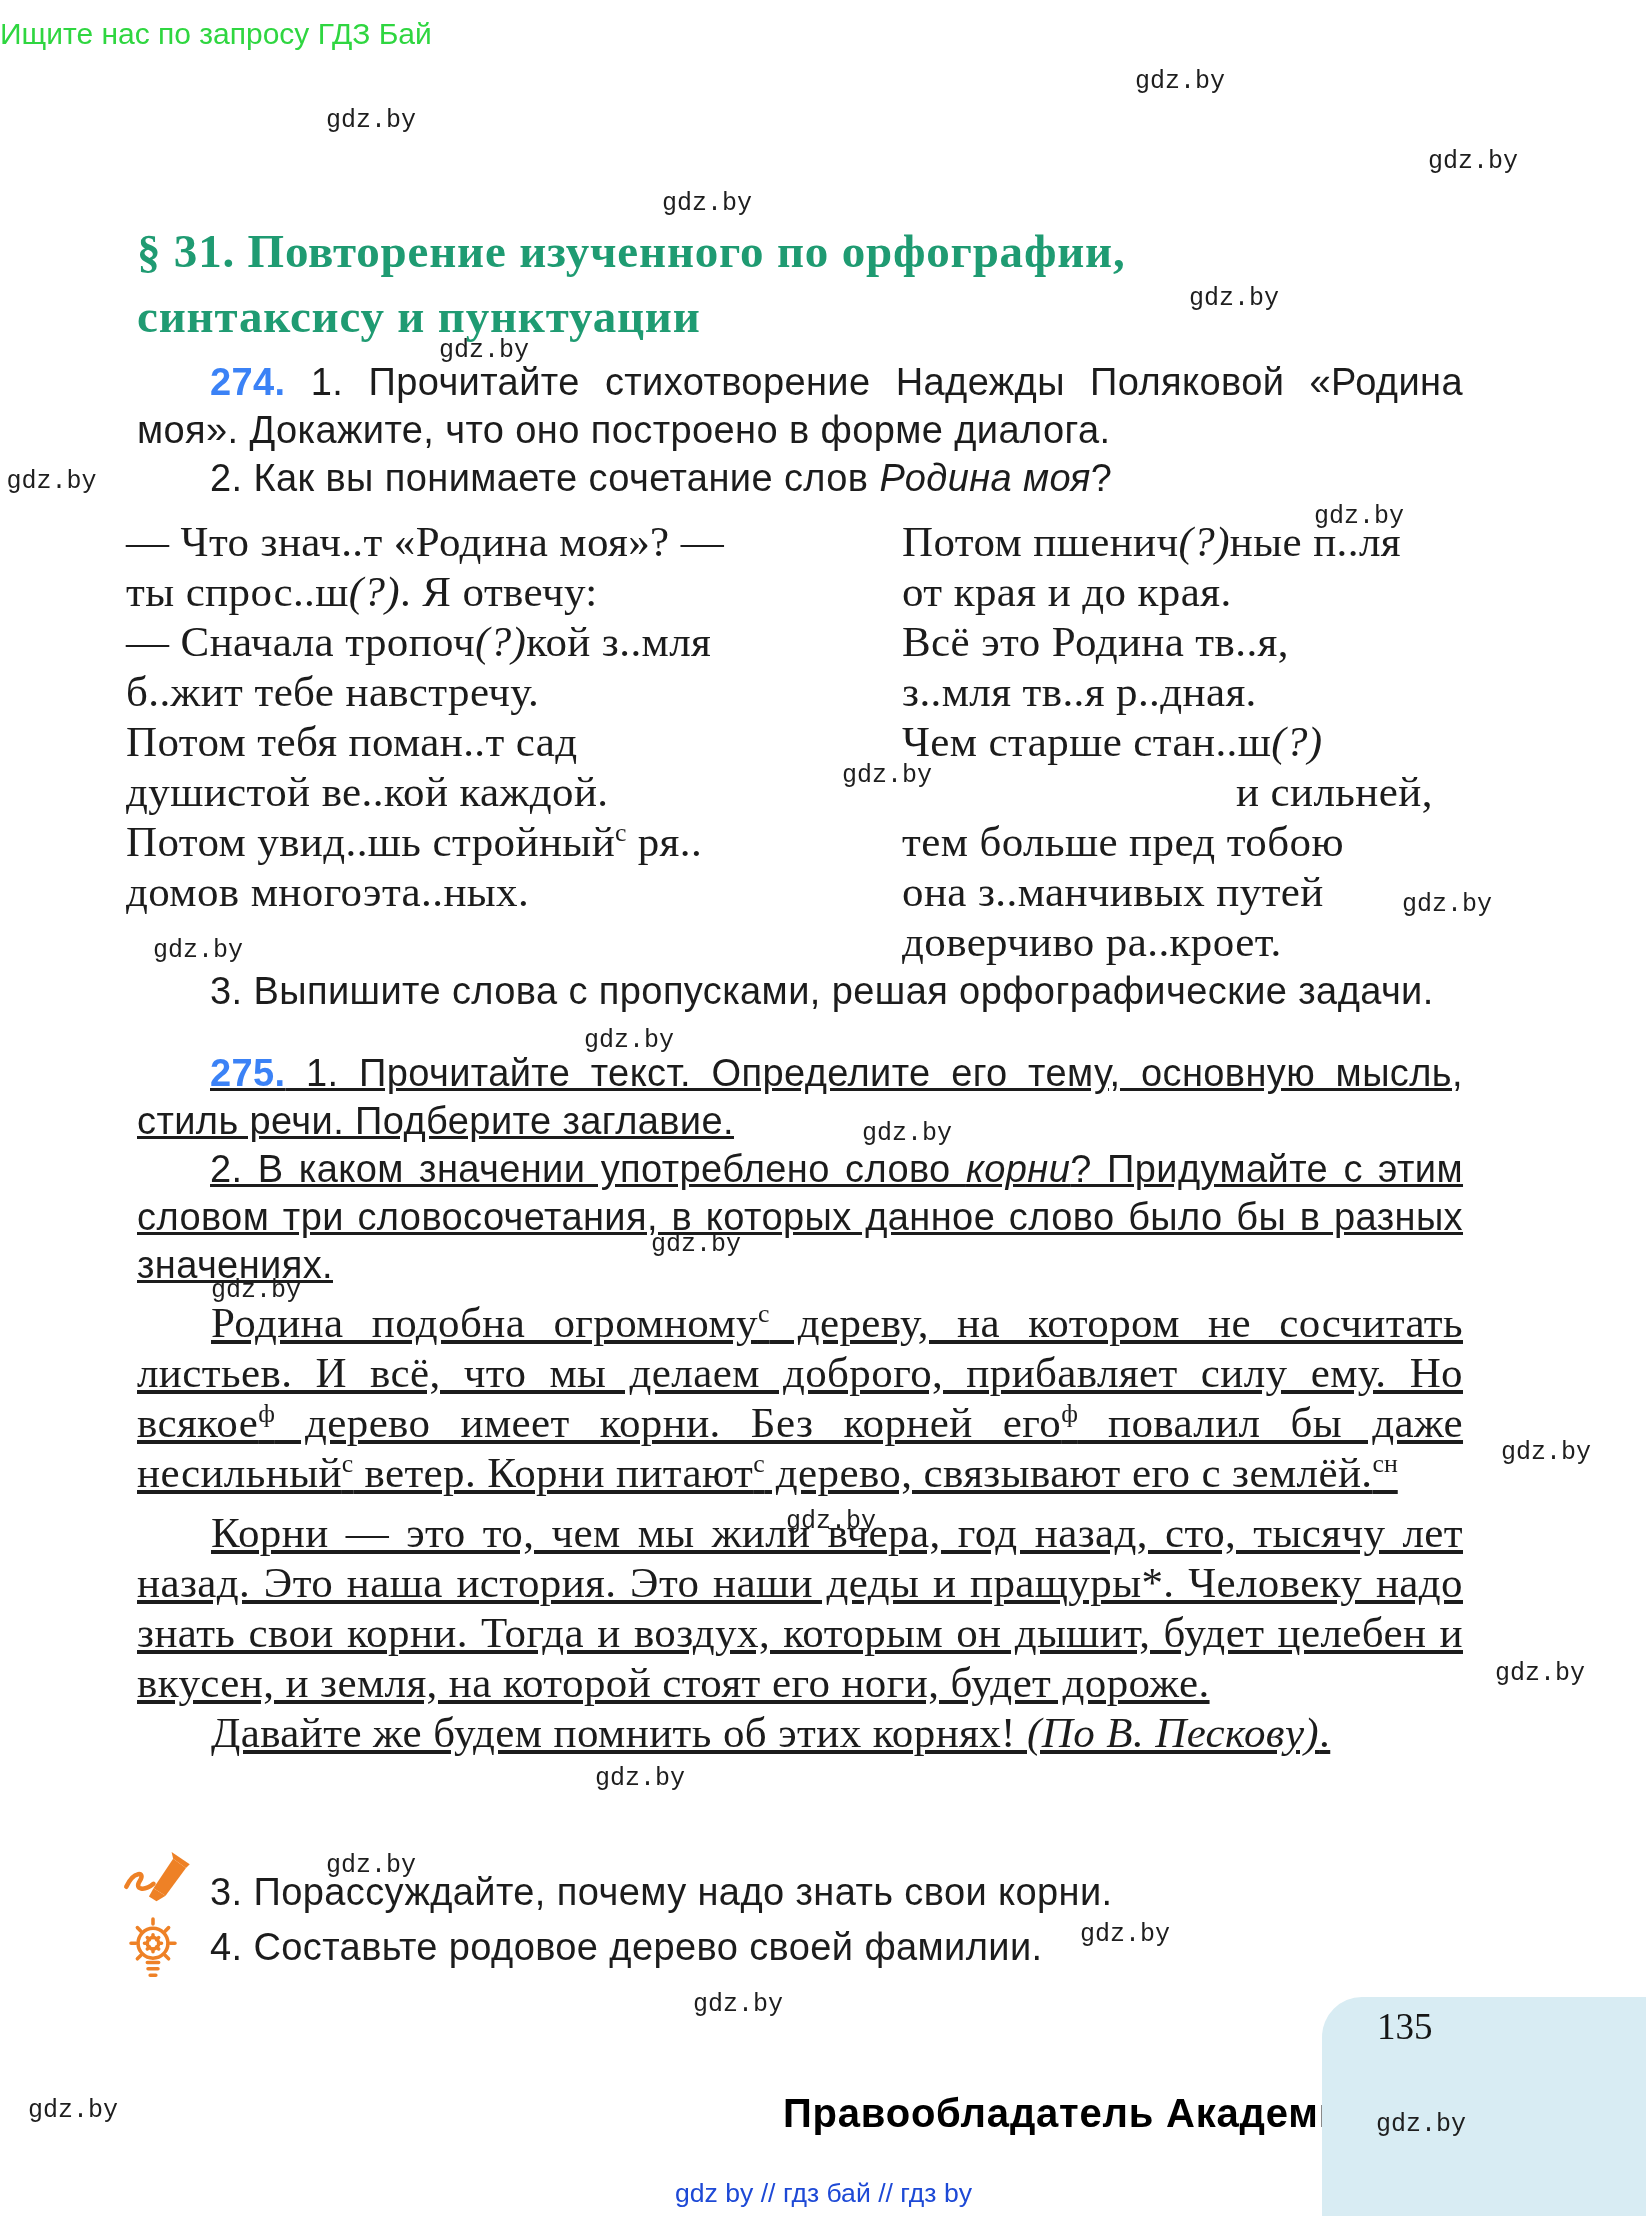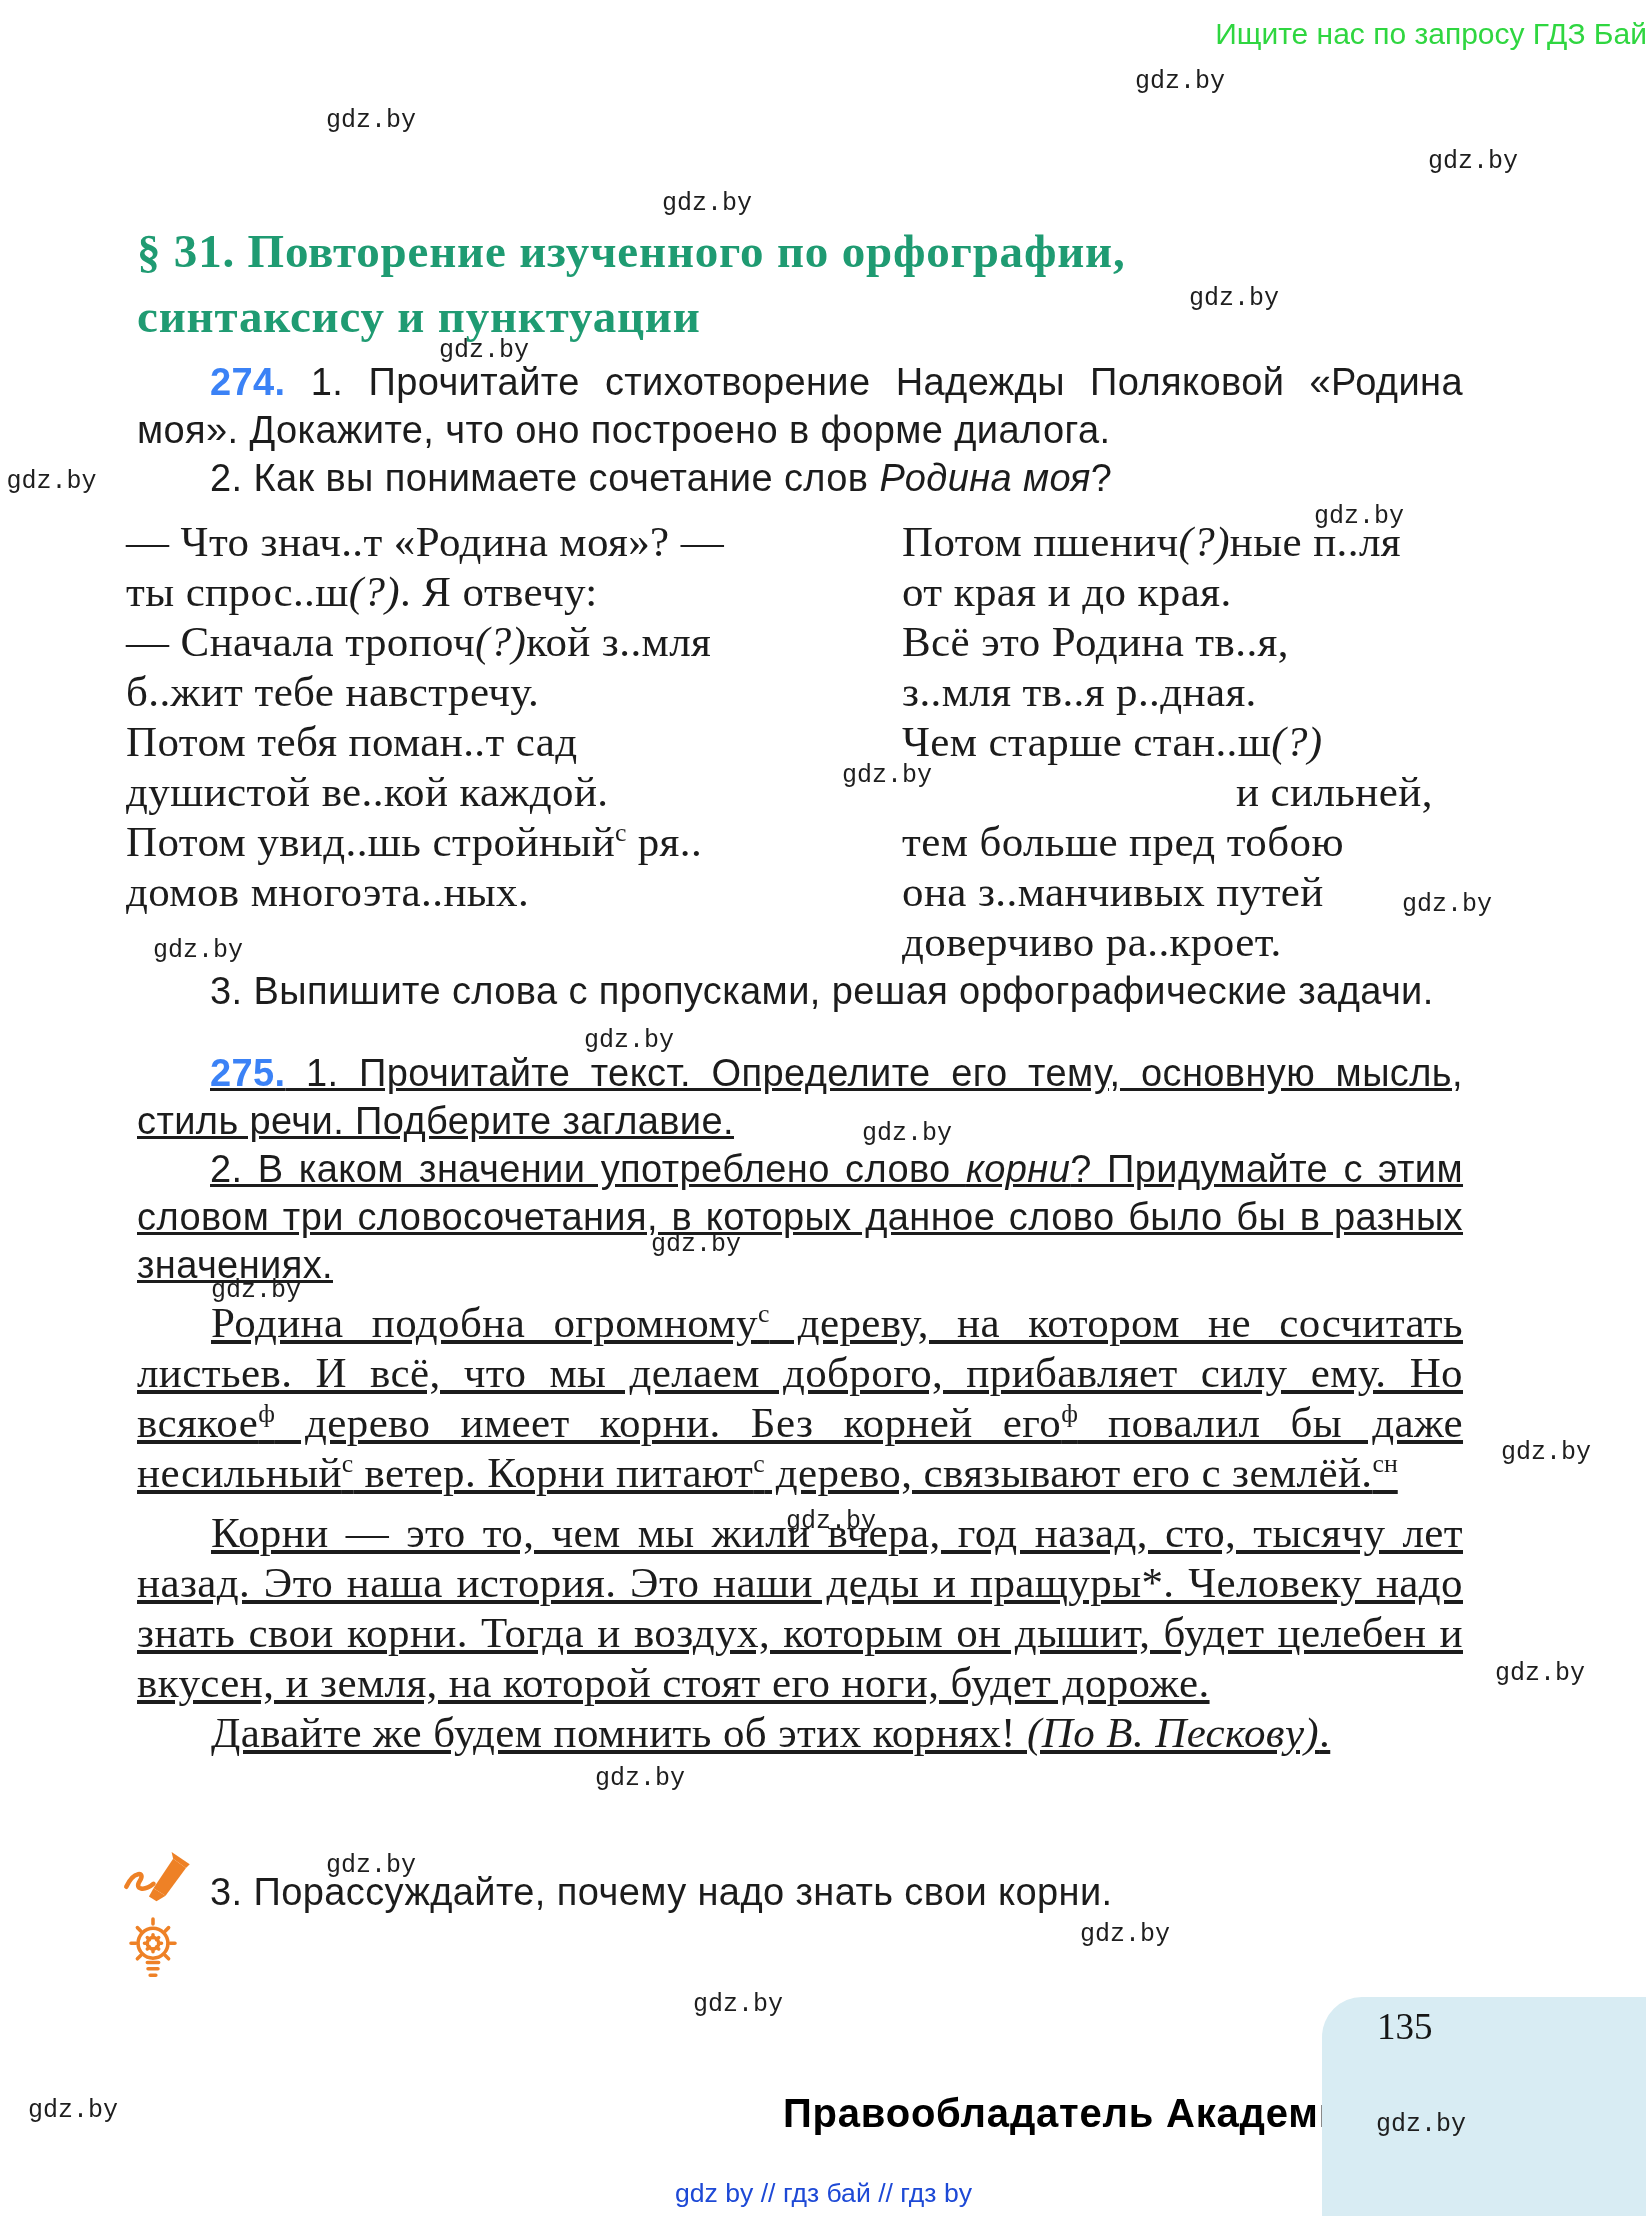--- a/index.html
+++ b/index.html
@@ -1,19 +1,19 @@
 <!DOCTYPE html>
 <html style="font-size:13px"><head>
 <meta charset="utf-8">
 <style>
   html,body{margin:0;padding:0;background:#ffffff;}
   .page{position:relative;width:1647px;height:2216px;background:#ffffff;overflow:hidden;
         font-family:"Liberation Serif",serif;color:#1c1c1c;}
 
-  .banner{position:absolute;top:16px;left:0;width:100%;text-align:right;
+  .banner{position:absolute;top:16px;left:0;width:100%;text-align:left;
           font-family:"Liberation Sans",sans-serif;font-size:30px;line-height:1.2;color:#2fd640;}
 
   .wm{position:absolute;font-family:Liberation Mono, monospace;font-size:25px;line-height:1.1;
       color:#1e1e1e;white-space:nowrap;}
 
   .title{position:absolute;top:219px;left:137px;width:1334px;text-align:left;
          font-family:"Liberation Serif",serif;font-weight:700;font-size:47px;line-height:65px;
          letter-spacing:0.8px;color:#1f9b72;}
 
   .tasks{position:absolute;left:137px;width:1326px;}
@@ -153,20 +153,21 @@
     <svg width="64" height="71" viewBox="0 0 90 100" fill="none" stroke="#ee8126" stroke-width="5" stroke-linecap="round">
       <circle cx="45" cy="44" r="21"></circle>
       <circle cx="45" cy="44" r="8"></circle>
       <path d="M45 32 V36 M45 52 V56 M33 44 H37 M53 44 H57 M37 36 L40 39 M53 52 L50 49 M37 52 L40 49 M53 36 L50 39"></path>
       <path d="M37 71 H53 M38 80 H52 M41 89 H49"></path>
       <path d="M45 10 V17 M14 44 H21 M69 44 H76 M23 22 L28 27 M67 22 L62 27 M23 66 L28 61 M67 66 L62 61"></path>
     </svg>
   </div>
 
   <p class="task-line" id="item3"><span class="seg-t">3. Порассуждайте, почему надо знать свои корни.</span></p>
+  <p class="task-line" id="item4"><span class="seg-t">4. Составьте родовое дерево своей фамилии.</span></p>
 
   <div class="copyright">Правообладатель Академия образования</div>
 
   <div class="page-box">
     <div class="page-num">135</div>
     <span class="wm box-wm">gdz.by</span>
   </div>
 
   <div class="footer-links">gdz by  //  гдз бай  //  гдз by</div>
 

